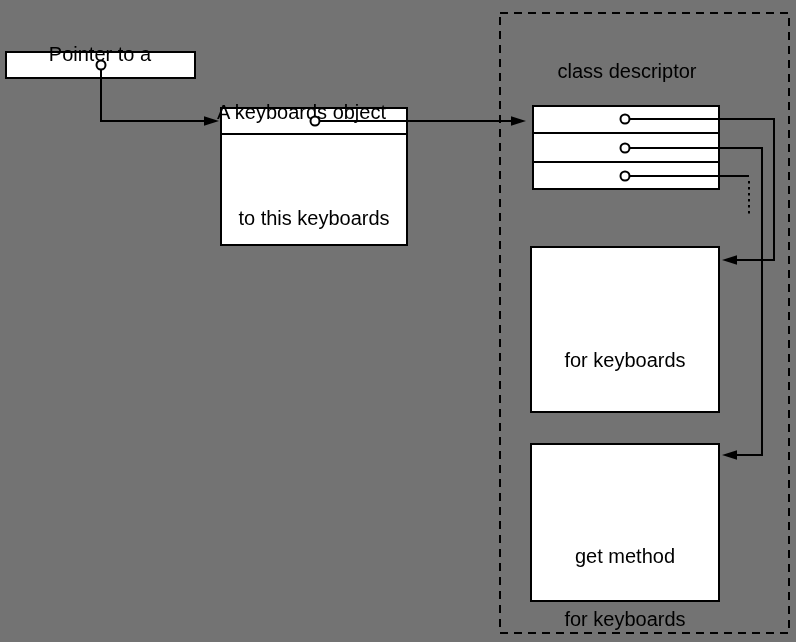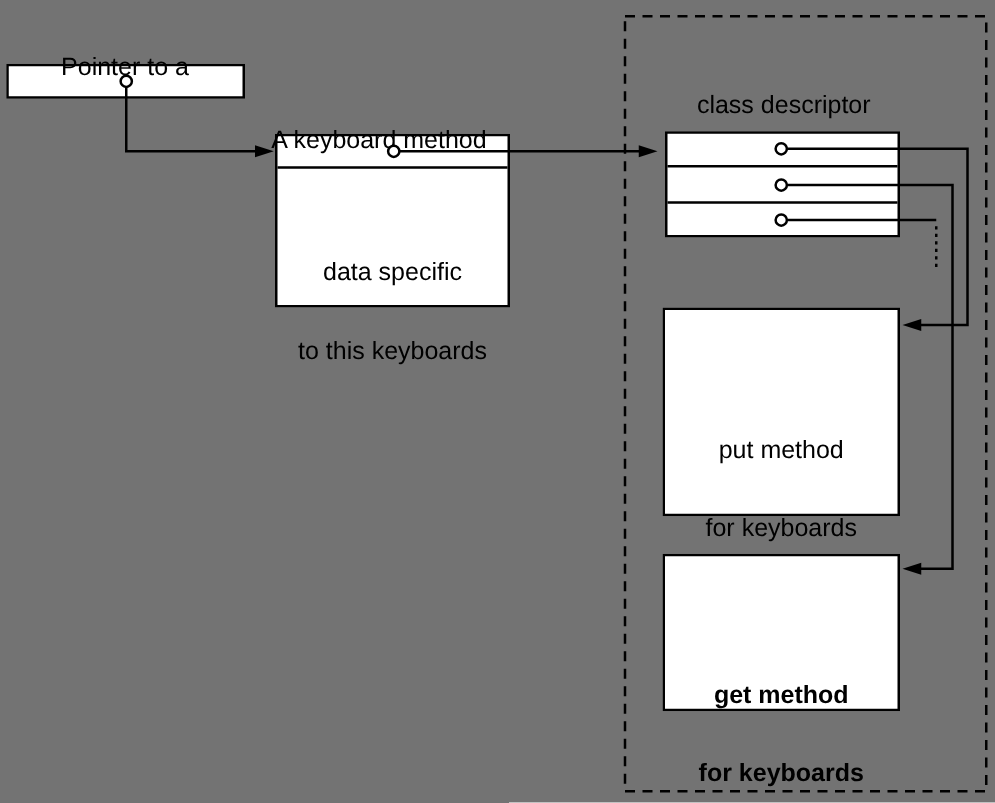--- a/index.html
+++ b/index.html
@@ -32,52 +32,50 @@
 </head>
 <body>
 
 <div class="canvas">
 
   <div class="lbl center" style="left:10px; top:2px; width:180px;">
     <div>Pointer to a</div>
   </div>
 
   <div class="lbl" style="left:217px; top:60px;">
-    <div>A keyboard method</div>
+    <div>A keyboards object</div>
   </div>
 
   <div class="lbl center" style="left:506px; top:18px; width:240px;">
   </div>
 
-  <div class="lbl center" style="left:527px; top:74px; width:200px;">class descriptor</div>
+  <div class="lbl center" style="left:527px; top:61px; width:200px;">class descriptor</div>
 
   <div class="box" style="left:5px; top:51px; width:191px; height:28px;"></div>
 
   <div class="box" style="left:220px; top:107px; width:188px; height:139px;">
     <div class="kb-header"></div>
     <div class="lbl center" style="left:0px; top:57px; width:184px;">
-      <div>data specific</div>
       <div>to this keyboards</div>
     </div>
   </div>
 
   <div class="box" style="left:532px; top:105px; width:188px; height:85px;">
     <div class="cd-row1"></div>
     <div class="cd-row2"></div>
     <div class="cd-row3"></div>
   </div>
 
   <div class="box" style="left:530px; top:246px; width:190px; height:167px;">
     <div class="lbl center" style="left:0px; top:60px; width:186px;">
-      <div>put method</div>
       <div>for keyboards</div>
     </div>
   </div>
 
-  <div class="box" style="left:530px; top:443px; width:190px; height:126px;font-weight:bold;">
+  <div class="box" style="left:530px; top:443px; width:190px; height:159px;">
     <div class="lbl center" style="left:0px; top:59px; width:186px;">
       <div>get method</div>
       <div>for keyboards</div>
     </div>
   </div>
 
   <svg class="overlay" viewBox="0 0 796 642">
 
     <rect x="500" y="13" width="289" height="620" fill="none" stroke="#000000" stroke-width="2" stroke-dasharray="8 6"></rect>
 

